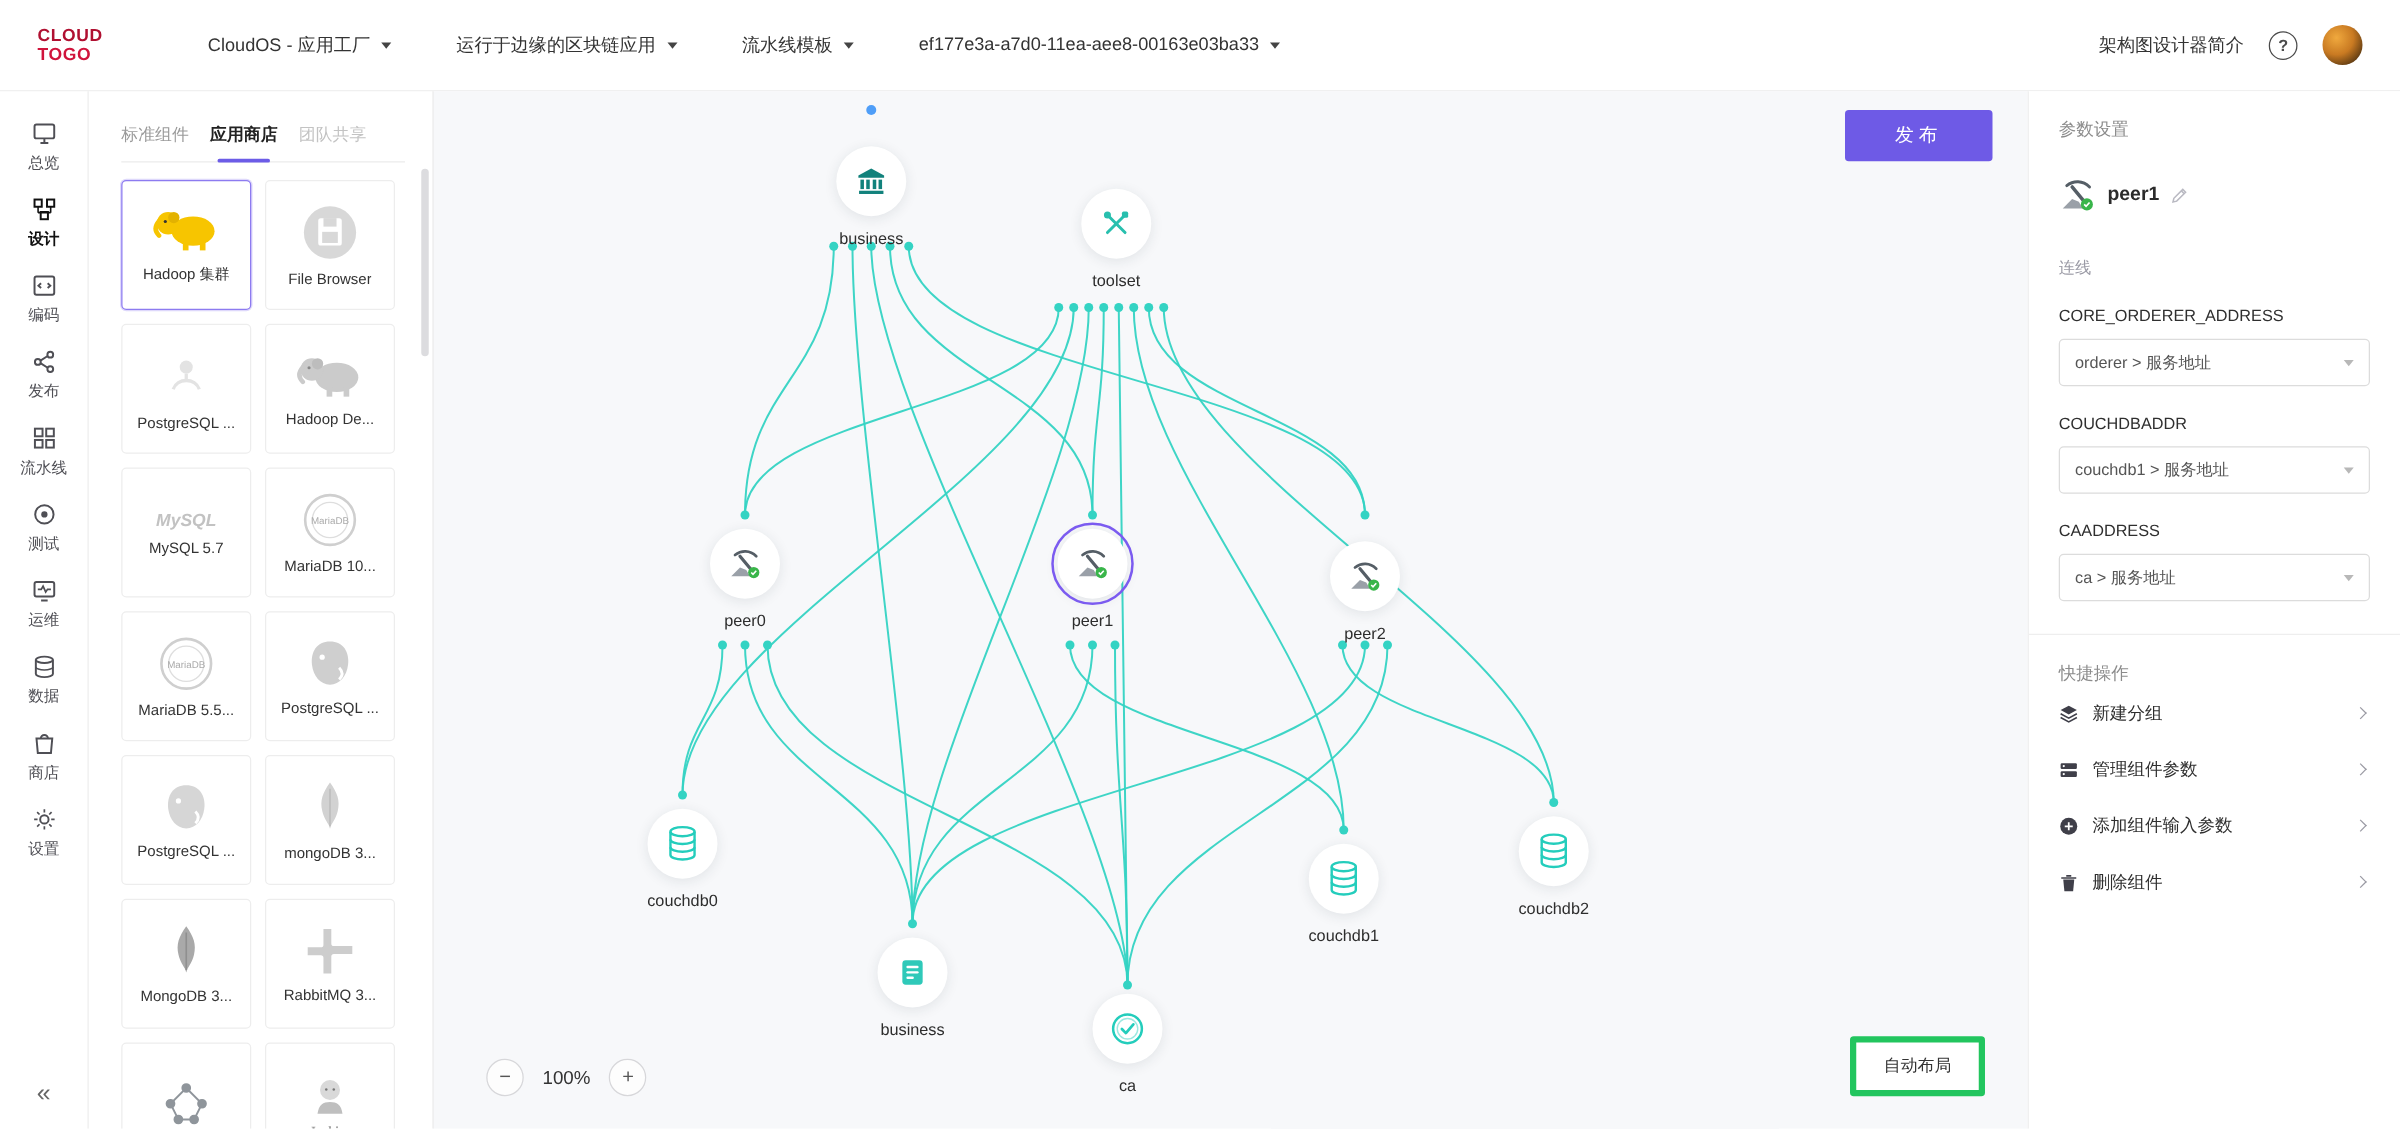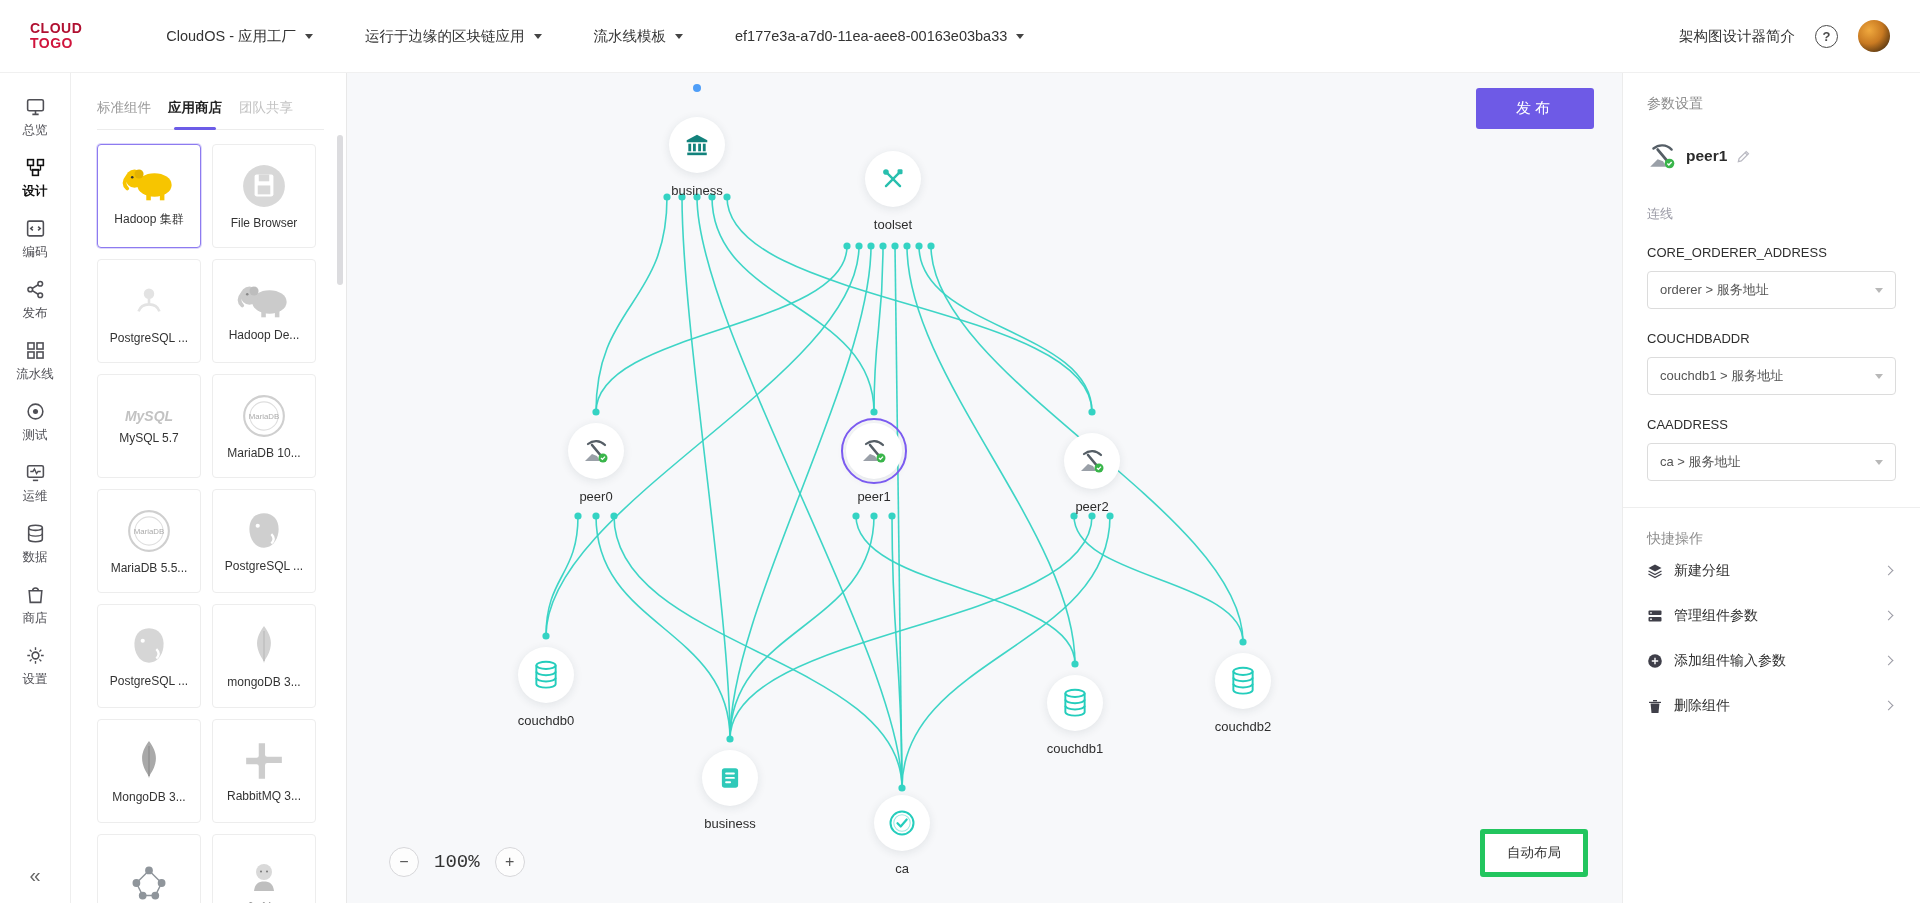--- a/index.html
+++ b/index.html
@@ -68,21 +68,21 @@
     display:flex; align-items:center; justify-content:center;
     box-shadow:0 2px 10px rgba(31,45,61,.10); }
   .gnode.selected .gcircle { outline:2px solid #7b5bf0; outline-offset:3px; }
   .glabel { margin-top:10px; font-size:13px; color:#2d2d2d; }
   .publish { position:absolute; top:15px; right:28px; width:118px; height:41px;
     background:#6e5ae6; color:#fff; border:none; border-radius:3px; font-size:15px;
     letter-spacing:4px; cursor:pointer; font-family:inherit; }
   .zoombar { position:absolute; left:42px; bottom:26px; display:flex; align-items:center; gap:15px; }
   .zbtn { width:30px; height:30px; border-radius:50%; border:1px solid #d7d7da; background:#fdfdfd;
     color:#555; font-size:16px; line-height:1; cursor:pointer; font-family:inherit; }
-  .zval { font-size:19px; color:#333;font-family:Liberation Mono, monospace; }
+  .zval { font-size:15px; color:#333; }
   .autolayout { position:absolute; right:34px; bottom:26px; padding:10px 22px; background:#fff;
     border:5px solid #22c55e; border-radius:3px; font-size:13.5px; color:#333; cursor:pointer;
     font-family:inherit; }
 
   
   .inspector { width:298px; flex:0 0 298px; border-left:1px solid #ececec; padding:22px 24px;
     overflow:hidden; background:#fff; }
   .insp-title { font-size:14px; color:#8c8c8c; }
   .node-row { display:flex; align-items:center; gap:9px; margin-top:28px; }
   .node-name { font-size:15.5px; font-weight:bold; color:#2b2b2b; }

